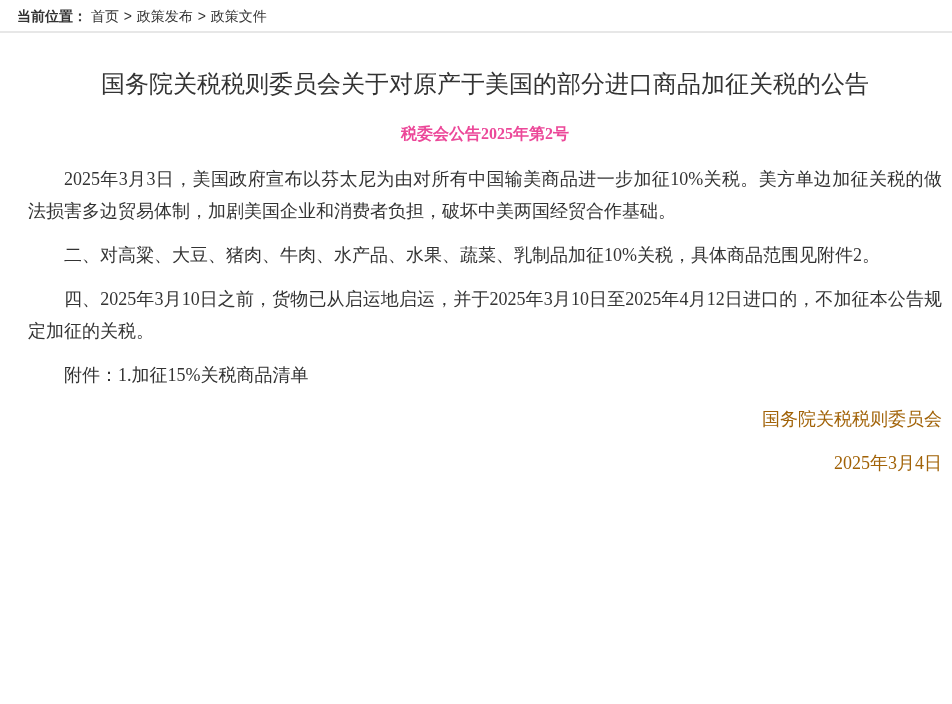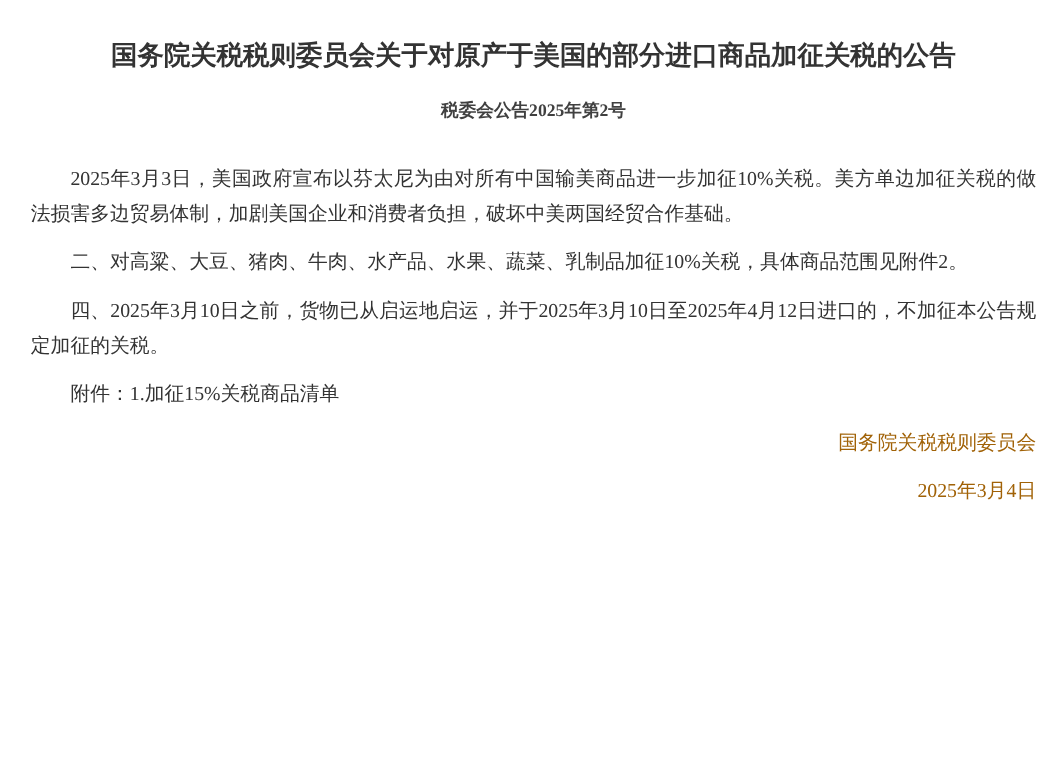--- a/index.html
+++ b/index.html
@@ -39,60 +39,68 @@
   }
   
   .article {
     padding: 0 10px 0 28px;
     color: #333333;
   }
   .doc-title {
     margin: 36px 0 0 0;
     font-size: 24px;
     line-height: 30px;
-    font-weight: bold;
+    font-weight: normal;
     text-align: center;
     color: #333333;
     font-family: "Liberation Sans", "DejaVu Sans", sans-serif;
   }
   .doc-number {
     margin-top: 27px;
     font-size: 16px;
     line-height: 16px;
     font-weight: bold;
     text-align: center;
-    color: #404040;
+    color: #ec4899;
     font-family: "Liberation Serif", "DejaVu Serif", serif;
   }
   .body-p {
     margin: 12px 0;
     font-size: 18px;
     line-height: 32px;
     text-indent: 2em;
     text-align: justify;
     color: #333333;
     font-family: "Liberation Serif", "DejaVu Serif", serif;
   }
   .body-p.first {
-    margin-top: 37px;
+    margin-top: 21px;
   }
   .sig-p {
     margin: 12px 0;
     font-size: 18px;
     line-height: 32px;
     text-align: right;
     color: #a16207;
     font-family: "Liberation Serif", "DejaVu Serif", serif;
   }
 </style>
 </head>
 <body>
 
 <div class="page">
 
+  <div class="breadcrumb-bar">
+    <span class="bc-label">当前位置：</span>
+    <a class="bc-link">首页</a>
+    <span class="bc-sep">&gt;</span>
+    <a class="bc-link">政策发布</a>
+    <span class="bc-sep">&gt;</span>
+    <a class="bc-link">政策文件</a>
+  </div>
 
   <div class="article">
     <h1 class="doc-title">国务院关税税则委员会关于对原产于美国的部分进口商品加征关税的公告</h1>
     <div class="doc-number">税委会公告2025年第2号</div>
 
     <p class="body-p first">2025年3月3日，美国政府宣布以芬太尼为由对所有中国输美商品进一步加征10%关税。美方单边加征关税的做法损害多边贸易体制，加剧美国企业和消费者负担，破坏中美两国经贸合作基础。</p>
     <p class="body-p">二、对高粱、大豆、猪肉、牛肉、水产品、水果、蔬菜、乳制品加征10%关税，具体商品范围见附件2。</p>
     <p class="body-p">四、2025年3月10日之前，货物已从启运地启运，并于2025年3月10日至2025年4月12日进口的，不加征本公告规定加征的关税。</p>
 
     <p class="body-p">附件：1.加征15%关税商品清单</p>

